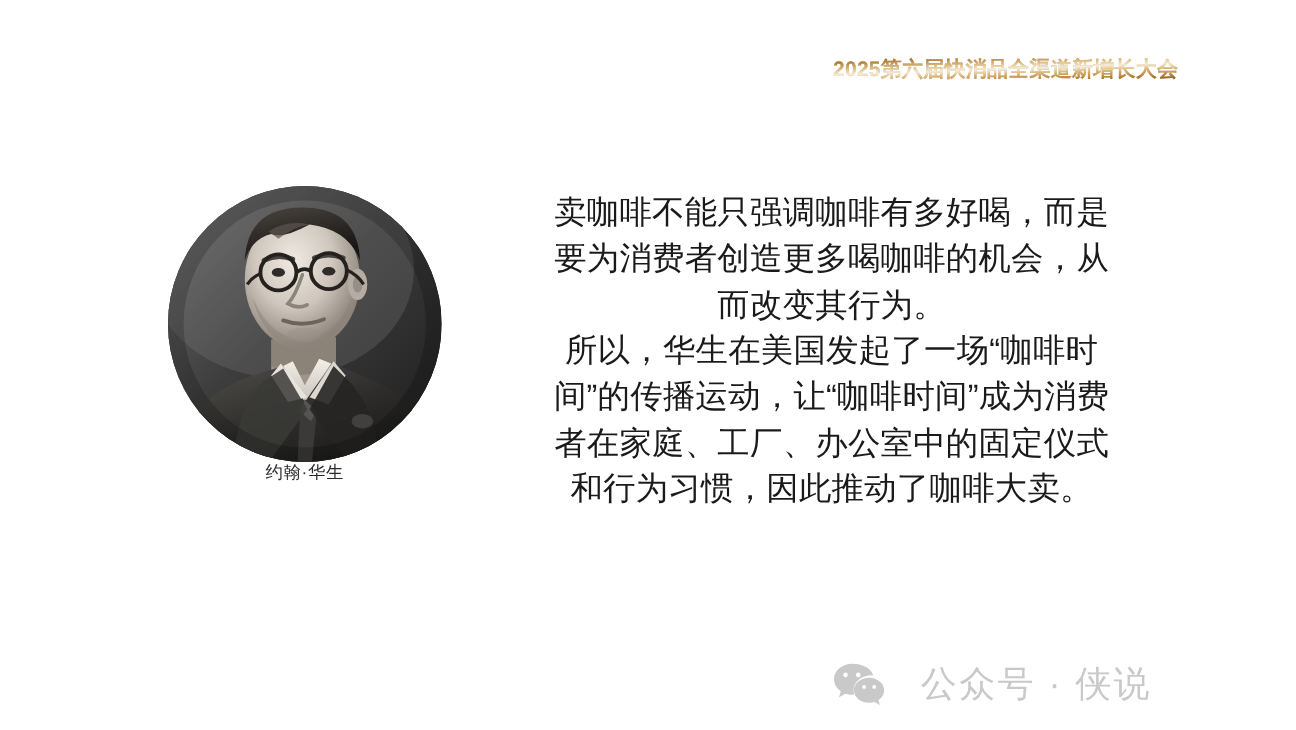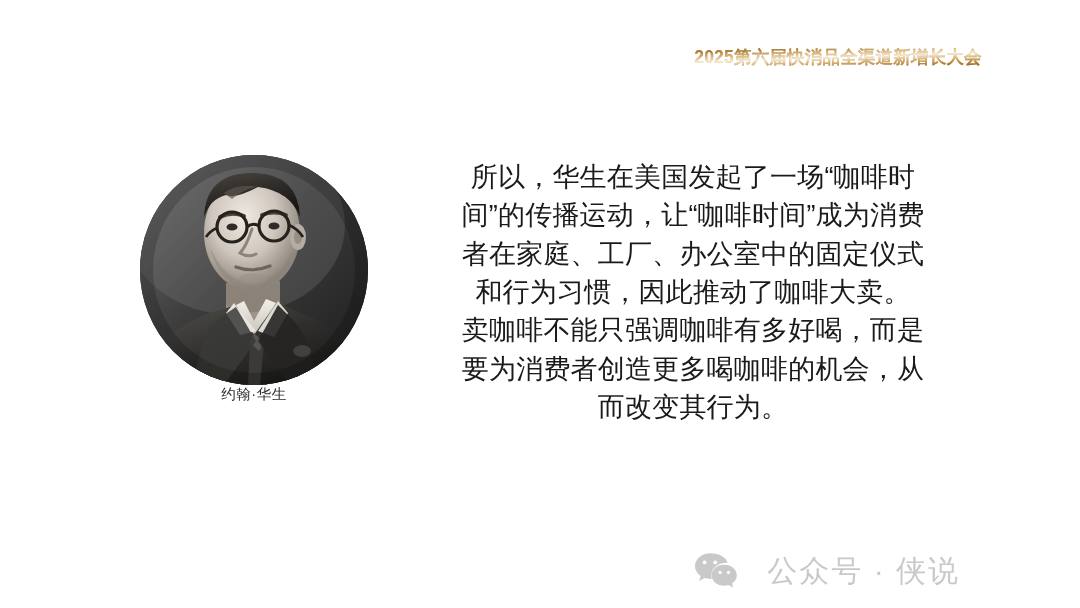--- a/index.html
+++ b/index.html
@@ -235,22 +235,22 @@
 
         <ellipse cx="113" cy="124" rx="14" ry="6" fill="#9a9189" opacity="0.5"></ellipse>
 
         <ellipse cx="114" cy="115" rx="118" ry="120" fill="none" stroke="#000" stroke-width="34" opacity="0.18"></ellipse>
       </svg>
     </div>
     <div class="portrait-caption">约翰·华生</div>
   </div>
 
   <div class="quote">
+    <p>卖咖啡不能只强调咖啡有多好喝，而是要为消费者创造更多喝咖啡的机会，从而改变其行为。</p>
     <p>所以，华生在美国发起了一场“咖啡时间”的传播运动，让“咖啡时间”成为消费者在家庭、工厂、办公室中的固定仪式和行为习惯，因此推动了咖啡大卖。</p>
-    <p>卖咖啡不能只强调咖啡有多好喝，而是要为消费者创造更多喝咖啡的机会，从而改变其行为。</p>
   </div>
 
   <div class="watermark">
     <svg class="wechat-icon" viewBox="0 0 44 38">
       <g fill="#c9c9c9">
         <path d="M16.2 1.2C7.8 1.2 1 7 1 14.1c0 4 2.2 7.6 5.7 9.9l-1.6 5 5.6-2.9c1.7.5 3.6.8 5.5.8
                  .6 0 1.1 0 1.7-.1-.4-1.1-.6-2.3-.6-3.5 0-6.9 6.7-12.5 14.9-12.5
                  .5 0 1 0 1.5.1C32.3 5.3 25 1.2 16.2 1.2z"></path>
         <path d="M42.8 23.2c0-5.8-5.6-10.5-12.6-10.5s-12.6 4.7-12.6 10.5S23.2 33.7 30.2 33.7
                  c1.5 0 3-.2 4.3-.6l4.8 2.5-1.3-4.2c3-1.9 4.8-4.8 4.8-8.2z"></path>

